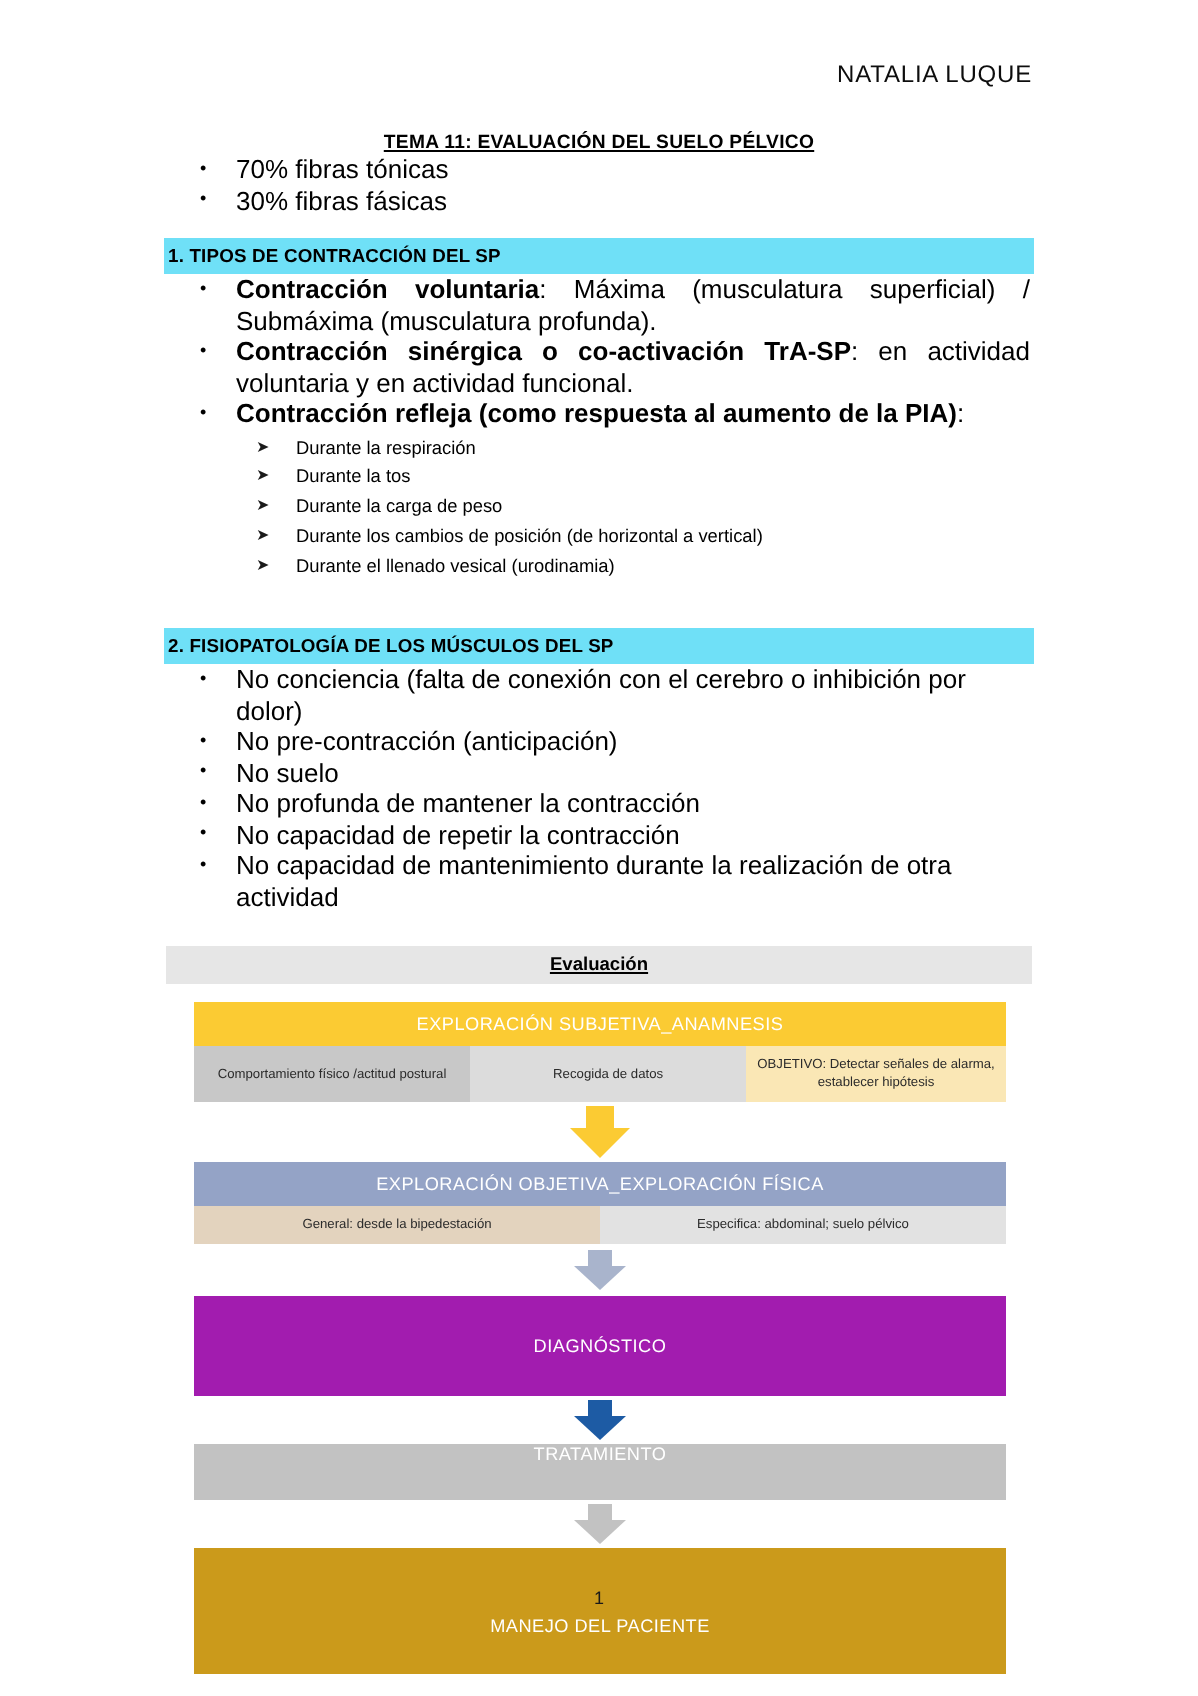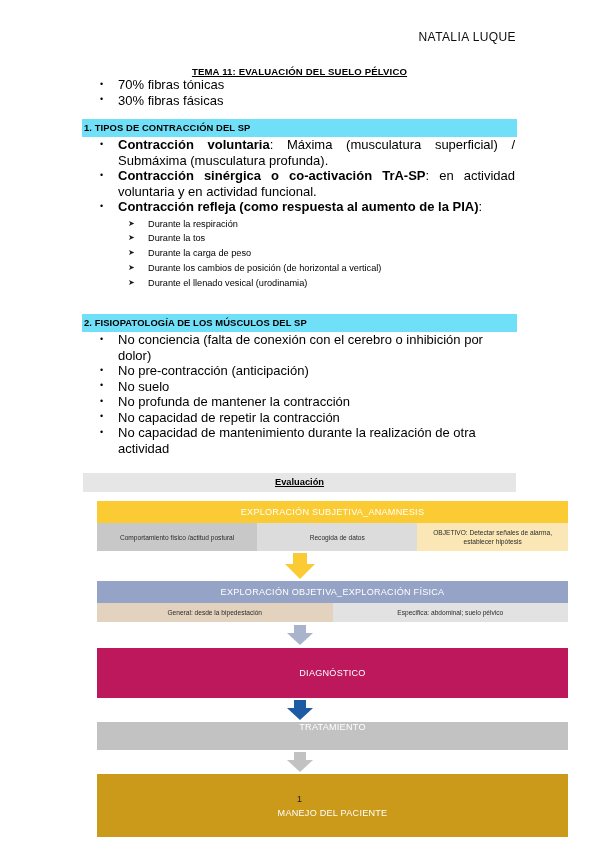--- a/index.html
+++ b/index.html
@@ -117,21 +117,21 @@
     font-size: 9.3px;
     font-weight: bold;
     padding: 4px 0 5px 0;
     width: 433px;
     margin-left: 1px;
     box-sizing: border-box;
   }
   .flow-band span { text-decoration: underline; }
 
   .fbox {
-    width: 471px;
+    width: 406px;
     margin-left: 15px;
     box-sizing: border-box;
   }
   .fbox-hdr {
     text-align: center;
     color: #ffffff;
     font-size: 9.1px;
     letter-spacing: 0.25px;
     padding: 6px 0 6px 0;
   }
@@ -146,21 +146,21 @@
     padding: 5px 4px 5px 4px;
     line-height: 9px;
     box-sizing: border-box;
     display: flex;
     align-items: center;
     justify-content: center;
   }
 
   .hdr-yellow { background: #FBCB33; }
   .hdr-blue   { background: #94A3C6; }
-  .hdr-dblue  { background: #be185d; }
+  .hdr-dblue  { background: #a21caf; }
   .hdr-gray   { background: #C2C2C2; }
   .hdr-gold   { background: #CB9A1B; }
 
   .cell-gray1 { background: #C8C8C8; }
   .cell-gray2 { background: #DCDCDC; }
   .cell-cream { background: #FAE7B5; }
   .cell-tan   { background: #E3D3BE; }
   .cell-lgray { background: #E2E2E2; }
 
   .tall-box {

